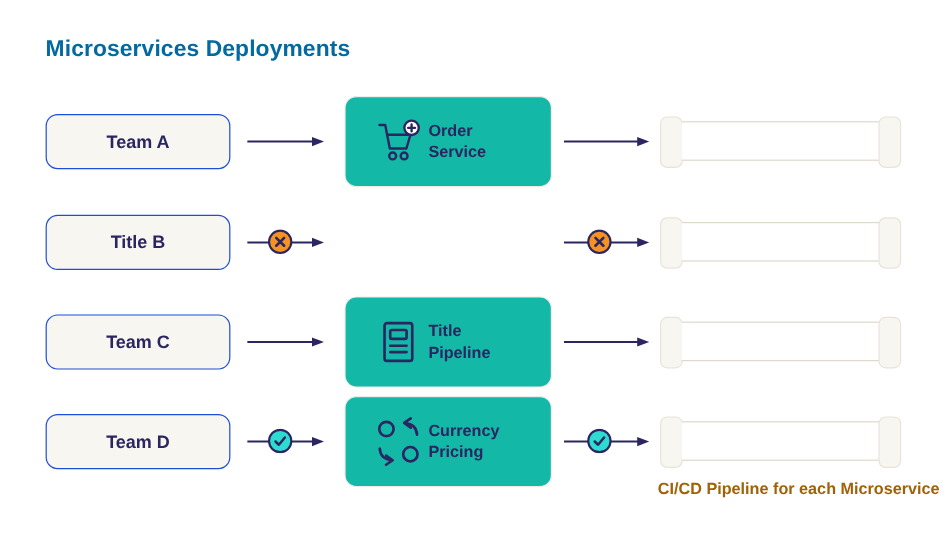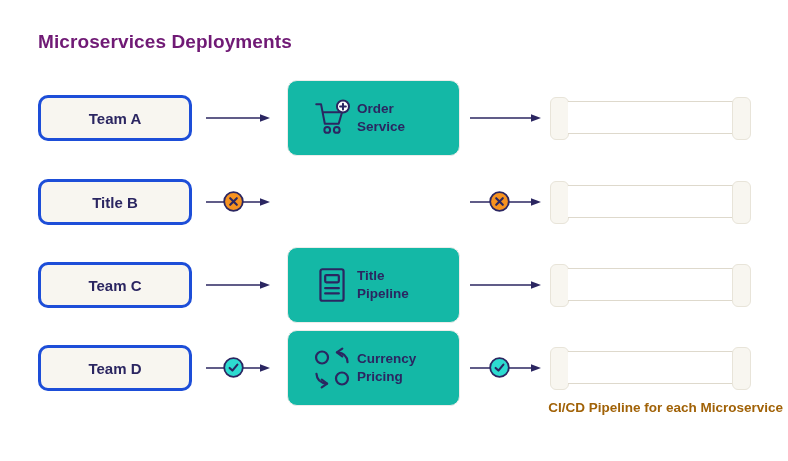--- a/index.html
+++ b/index.html
@@ -3,26 +3,26 @@
 <meta charset="utf-8">
 <style>
   html,body{margin:0;padding:0;}
   body{
     width:788px;height:461px;position:relative;background:#ffffff;
     font-family:"Liberation Sans", sans-serif;overflow:hidden;
     color:#2b2661;
   }
   .title{
     position:absolute;left:38px;top:31px;
-    font-size:19px;font-weight:700;letter-spacing:.1px;color:#701a75;
+    font-size:19px;font-weight:700;letter-spacing:.1px;color:#0369a1;
   }
   .row{position:absolute;left:0;width:788px;height:78px;}
   .team-box{
     position:absolute;left:38px;top:16px;width:154px;height:46px;
-    background:#f8f6f0;border:3px solid #1d4ed8;border-radius:10px;
+    background:#f8f6f0;border:1px solid #1d4ed8;border-radius:10px;
     display:flex;align-items:center;justify-content:center;box-sizing:border-box;
   }
   .team-label{font-size:15px;font-weight:600;color:#2b2661;}
   .arrow{position:absolute;top:33px;}
   .arrow-left{left:206px;}
   .arrow-right{left:470px;}
   .arrow line{stroke:#2b2661;stroke-width:1.7;}
   .arrow .head{fill:#2b2661;stroke:none;}
   .marker{position:absolute;top:28px;width:21px;height:21px;}
   .marker-left{left:223px;}

